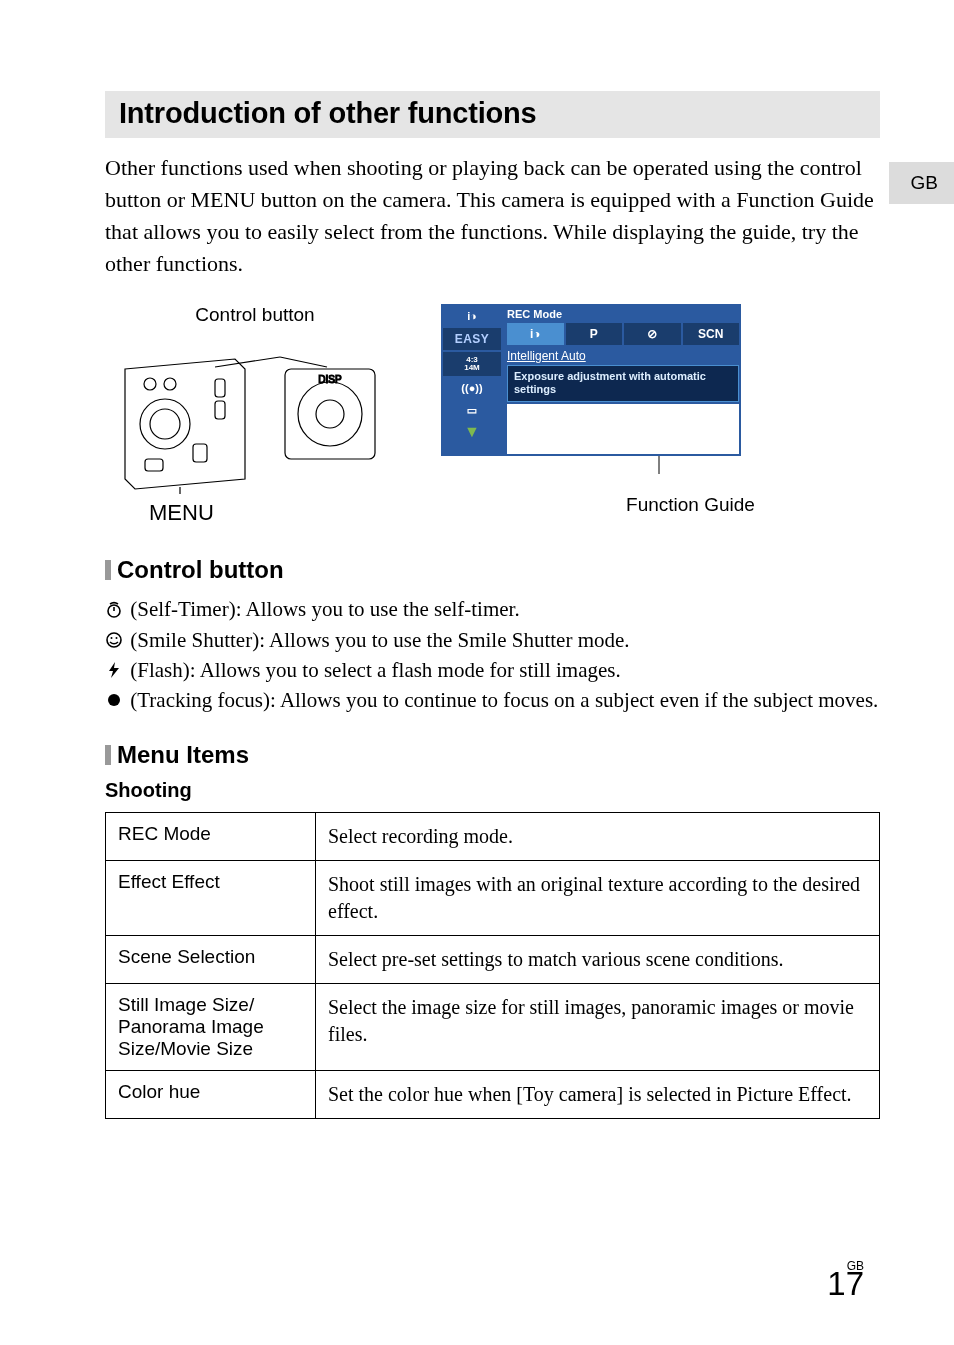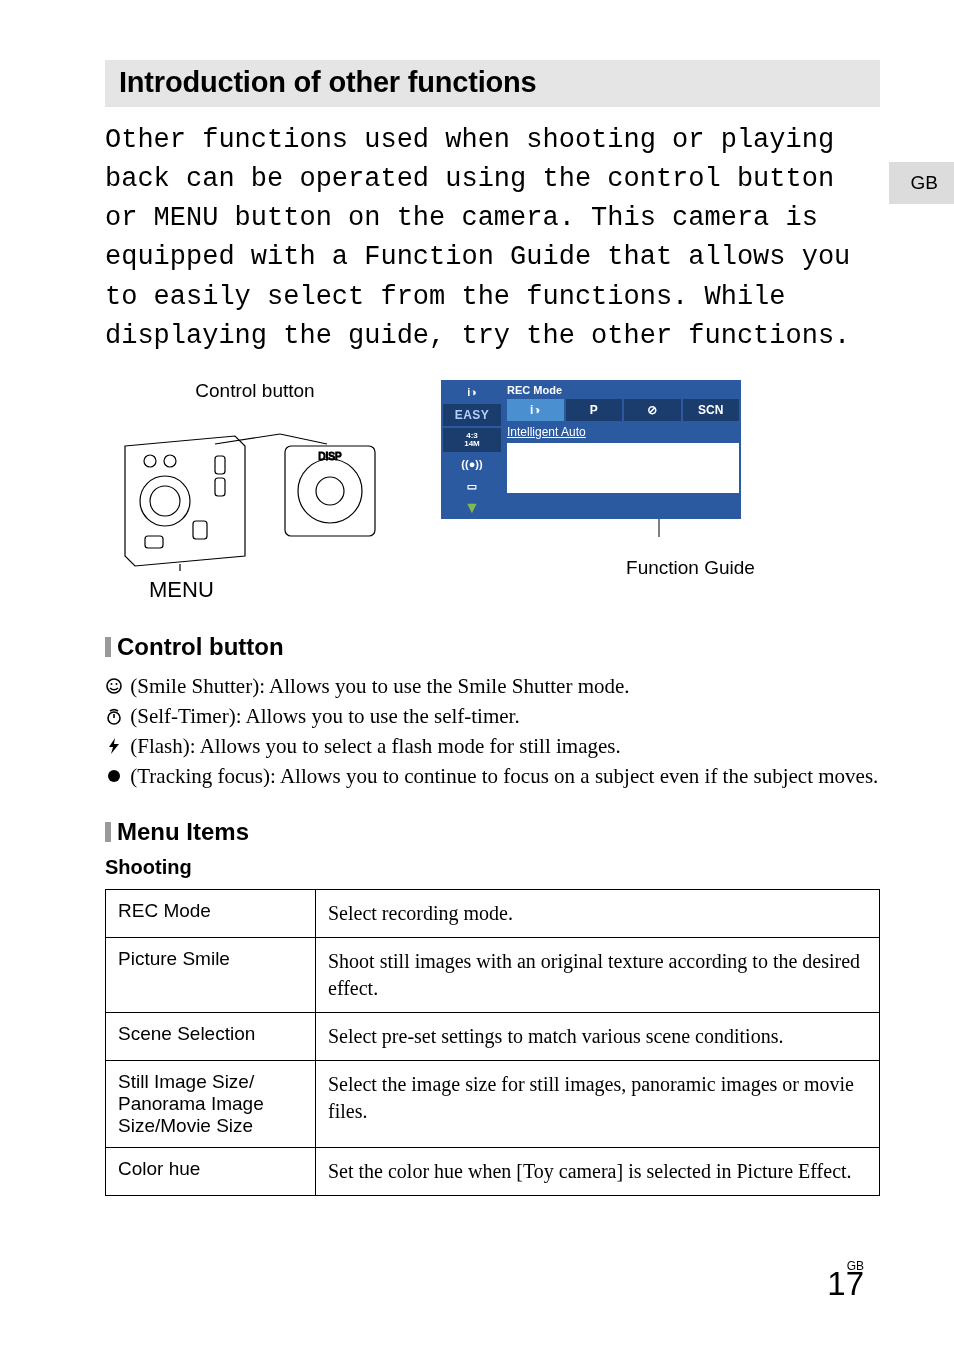--- a/index.html
+++ b/index.html
@@ -6,37 +6,37 @@
     body {
       width: 954px;
       height: 1345px;
       background: #ffffff;
       font-family: "Times New Roman", Times, serif;
       color: #000;
       position: relative;
     }
     .page {
       padding: 60px 74px 40px 105px;
+      margin-top: 31px;
     }
     .title-bar {
       background: #e5e5e5;
       padding: 6px 14px 8px;
       margin-bottom: 14px;
     }
     .title-bar h1 {
       font-family: Arial, Helvetica, sans-serif;
       font-weight: bold;
       font-size: 29px;
       letter-spacing: -0.2px;
     }
     .intro {
-      font-size: 27px;
+      font-size: 22px;
       line-height: 1.45;
       margin-bottom: 24px;
-      font-family: Liberation Mono, monospace;
     }
     .lang-tab {
       position: absolute;
       right: 0;
       top: 162px;
       background: #dcdcdc;
       padding: 10px 16px 10px 22px;
       font-family: Arial, Helvetica, sans-serif;
       font-size: 19px;
     }
@@ -293,69 +293,70 @@
           </div>
           <div class="rec-main">
             <div class="rec-title">REC Mode</div>
             <div class="mode-row">
               <div class="mode-cell selected">i◑</div>
               <div class="mode-cell">P</div>
               <div class="mode-cell">⊘</div>
               <div class="mode-cell">SCN</div>
             </div>
             <div class="intel-label">Intelligent Auto</div>
+            <div class="guide-box">Exposure adjustment with automatic settings</div>
             <div class="blank-box"></div>
           </div>
         </div>
       </div>
       <div class="guide-line">
         <svg width="300" height="20" style="display:block;margin:0 auto">
           <line x1="148" y1="0" x2="148" y2="18" stroke="#000" stroke-width="1"></line>
         </svg>
       </div>
       <div class="func-guide-label">Function Guide</div>
     </div>
   </div>
 
   <div class="list-section">
     <div class="subhead">
       <span class="subhead-marker"></span><span>Control button</span>
     </div>
     <p><svg class="icon-inline" viewBox="0 0 18 18">
+          <circle cx="9" cy="11" r="6" fill="none" stroke="#000" stroke-width="1.6"></circle>
+          <path d="M5 4 A7 7 0 0 1 13 4" fill="none" stroke="#000" stroke-width="1.6"></path>
+          <line x1="9" y1="11" x2="9" y2="7" stroke="#000" stroke-width="1.6"></line>
+        </svg><span> (Self-Timer): Allows you to use the self-timer.</span></p>
+    <p><svg class="icon-inline" viewBox="0 0 18 18">
           <circle cx="9" cy="9" r="7" fill="none" stroke="#000" stroke-width="1.6"></circle>
           <circle cx="6.5" cy="7" r="1" fill="#000"></circle>
           <circle cx="11.5" cy="7" r="1" fill="#000"></circle>
           <path d="M5 11 Q9 14.5 13 11" fill="none" stroke="#000" stroke-width="1.6"></path>
         </svg><span> (Smile Shutter): Allows you to use the Smile Shutter mode.</span></p>
-    <p><svg class="icon-inline" viewBox="0 0 18 18">
-          <circle cx="9" cy="11" r="6" fill="none" stroke="#000" stroke-width="1.6"></circle>
-          <path d="M5 4 A7 7 0 0 1 13 4" fill="none" stroke="#000" stroke-width="1.6"></path>
-          <line x1="9" y1="11" x2="9" y2="7" stroke="#000" stroke-width="1.6"></line>
-        </svg><span> (Self-Timer): Allows you to use the self-timer.</span></p>
     <p><svg class="icon-inline" viewBox="0 0 18 18">
           <path d="M10 1 L4 10 L8 10 L6 17 L14 7 L9 7 Z" fill="#000"></path>
         </svg><span> (Flash): Allows you to select a flash mode for still images.</span></p>
     <p><svg class="icon-inline" viewBox="0 0 18 18">
           <circle cx="9" cy="9" r="6" fill="#000"></circle>
         </svg><span> (Tracking focus): Allows you to continue to focus on a subject even if the subject moves.</span></p>
   </div>
 
   <div>
     <div class="subhead">
       <span class="subhead-marker"></span><span>Menu Items</span>
     </div>
     <div class="table-heading">Shooting</div>
     <table class="menu-table">
       <tbody>
           <tr>
             <td class="name">REC Mode</td>
             <td class="desc">Select recording mode.</td>
           </tr>
       <tr>
-            <td class="name">Picture Smile</td>
+            <td class="name">Effect Effect</td>
             <td class="desc">Shoot still images with an original texture according to the desired effect.</td>
           </tr>
       <tr>
             <td class="name">Scene Selection</td>
             <td class="desc">Select pre-set settings to match various scene conditions.</td>
           </tr>
       <tr>
             <td class="name">Still Image Size/ Panorama Image Size/Movie Size</td>
             <td class="desc">Select the image size for still images, panoramic images or movie files.</td>
           </tr>

